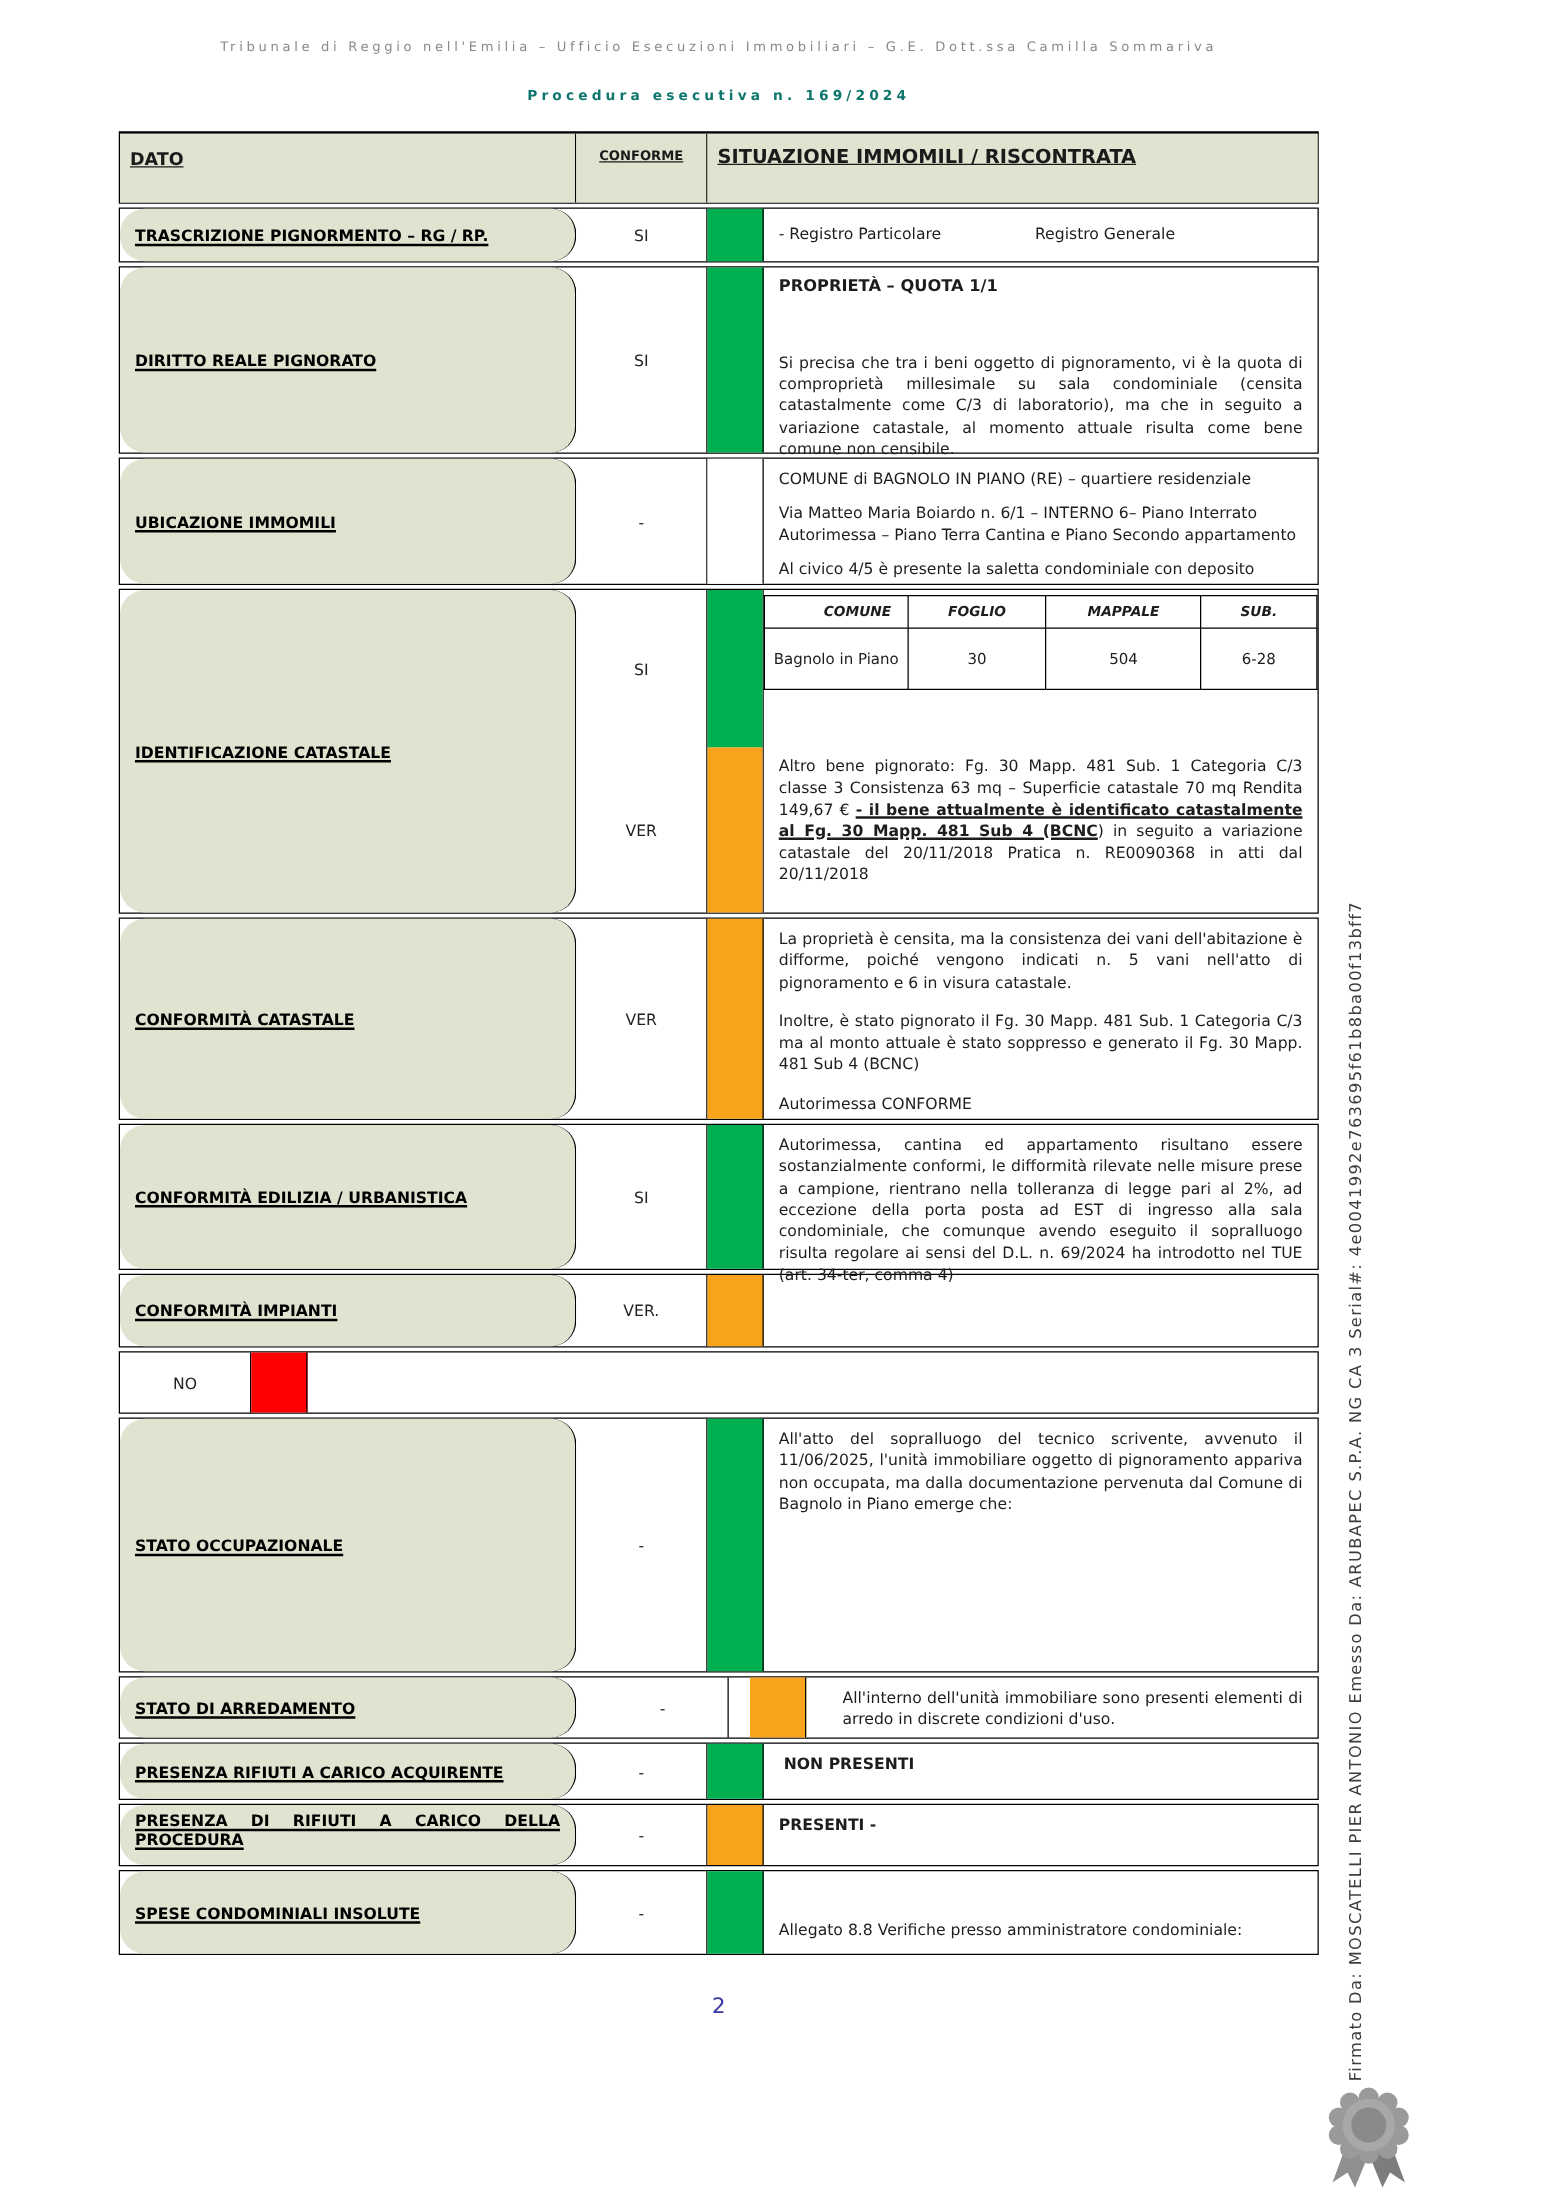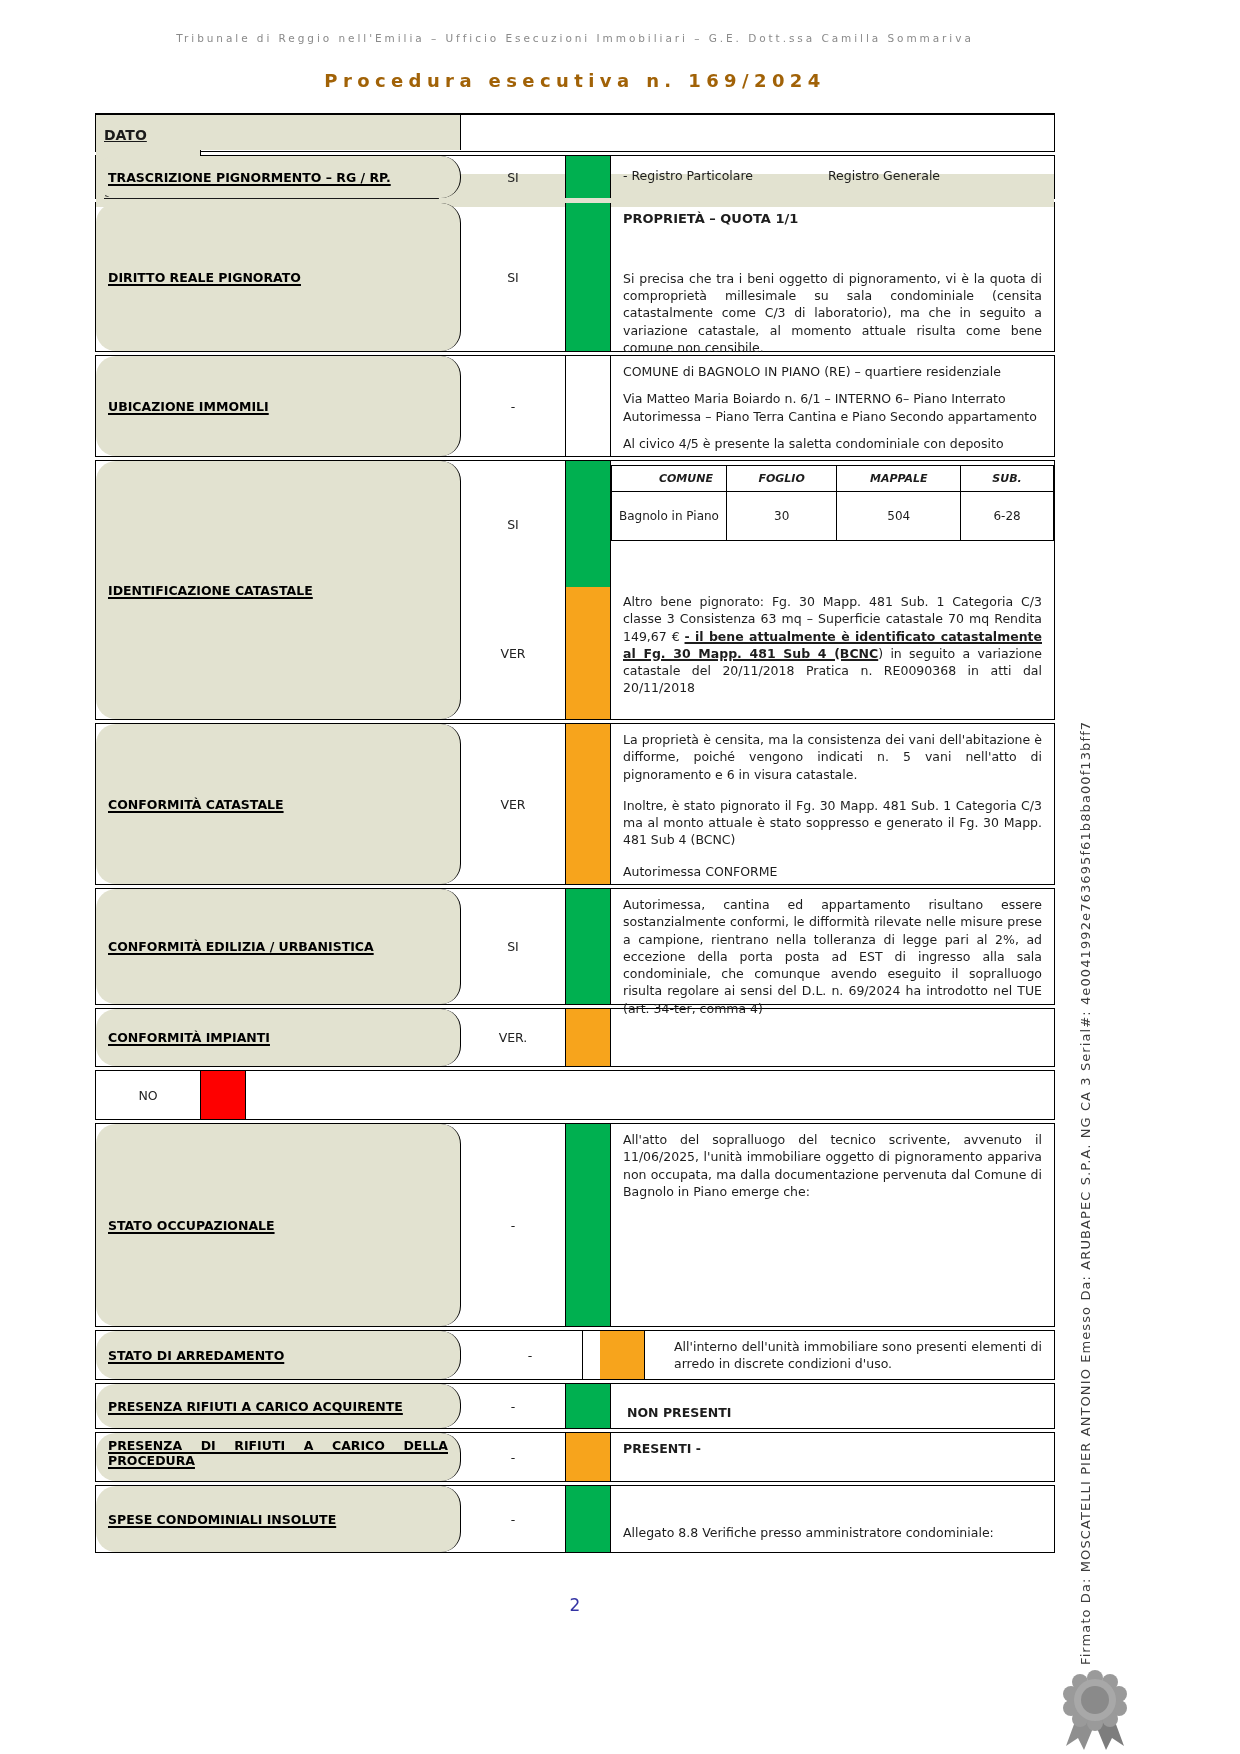--- a/index.html
+++ b/index.html
@@ -15,22 +15,22 @@
 
   
   .hdr1 {
     margin-top:32px; text-align:center;
     font-size:10.5px; letter-spacing:0.28em;
     color:#8a8a8a; font-weight:normal;
     white-space:nowrap;
   }
   .hdr2 {
     margin-top:26px; text-align:center;
-    font-size:18px; letter-spacing:0.30em;
-    color:#a16207; font-weight:bold;
+    font-size:11px; letter-spacing:0.30em;
+    color:#0f766e; font-weight:bold;
     white-space:nowrap;
   }
 
   
   .tbl { margin-top:22px; }
   .t-row {
     display:flex; align-items:stretch;
     border:1px solid #000; margin-top:3px;
     background:#fff; box-sizing:border-box;
   }
@@ -114,21 +114,21 @@
 </head>
 <body>
 
 <div class="doc">
 
   <div class="hdr1">Tribunale di Reggio nell'Emilia – Ufficio Esecuzioni Immobiliari – G.E. Dott.ssa Camilla Sommariva</div>
   <div class="hdr2">Procedura esecutiva n. 169/2024</div>
 
   <div class="tbl">
 
-    <div class="t-row first" style="height:39px;flex-direction:column;">
+    <div class="t-row first" style="height:58px;">
       <div class="hcell-dato">
         <span class="h-dato">DATO</span>
       </div>
       <div class="hcell-conf">
         <span class="h-conf">CONFORME</span>
       </div>
       <div class="hcell-sit">
         <span class="h-sit">SITUAZIONE IMMOMILI / RISCONTRATA</span>
       </div>
     </div>
@@ -270,21 +270,21 @@
         <p>All'interno dell'unità immobiliare sono presenti elementi di arredo in discrete condizioni d'uso.</p>
       </div>
     </div>
 
     <div class="t-row" style="height:46px;">
       <div class="c-dato">
           <span class="lbl">PRESENZA RIFIUTI A CARICO ACQUIRENTE</span>
         </div>
       <div class="c-conf">-</div>
       <div class="c-strip bg-green"></div>
-      <div class="c-sit" style="display:flex; align-items:flex-end;">
+      <div class="c-sit" style="display:flex; align-items:flex-start;">
         <p class="boldtxt" style="padding-left:4px;">NON PRESENTI</p>
       </div>
     </div>
 
     <div class="t-row" style="height:50px;">
       <div class="c-dato" style="justify-content:flex-start; padding-top:5px;">
           <span class="lbl justify">PRESENZA DI RIFIUTI A CARICO DELLA PROCEDURA</span>
         </div>
       <div class="c-conf">-</div>
       <div class="c-strip bg-orange"></div>

